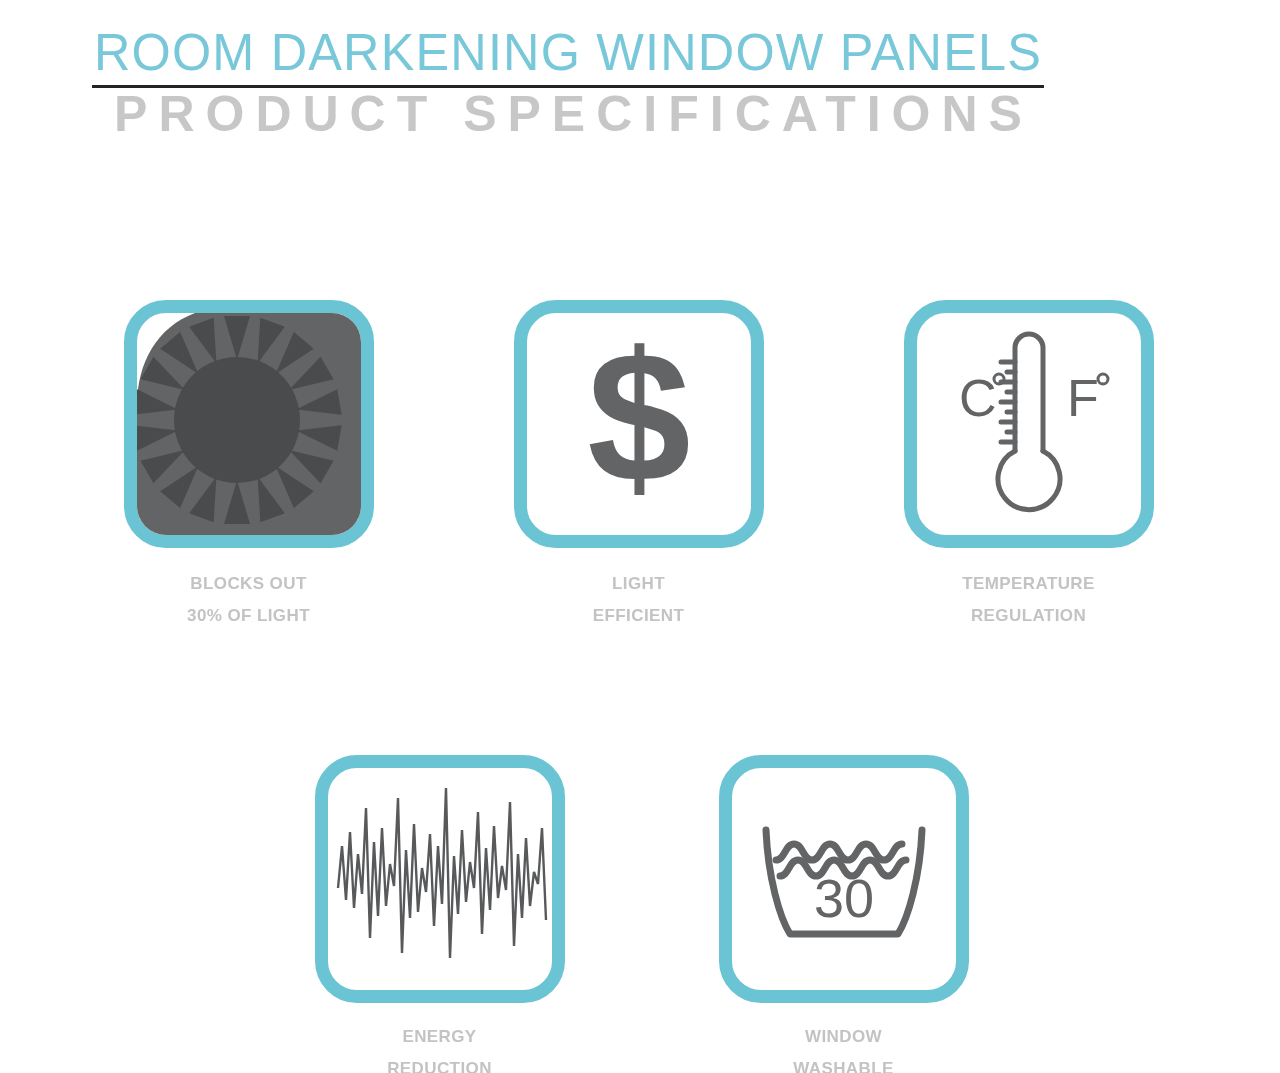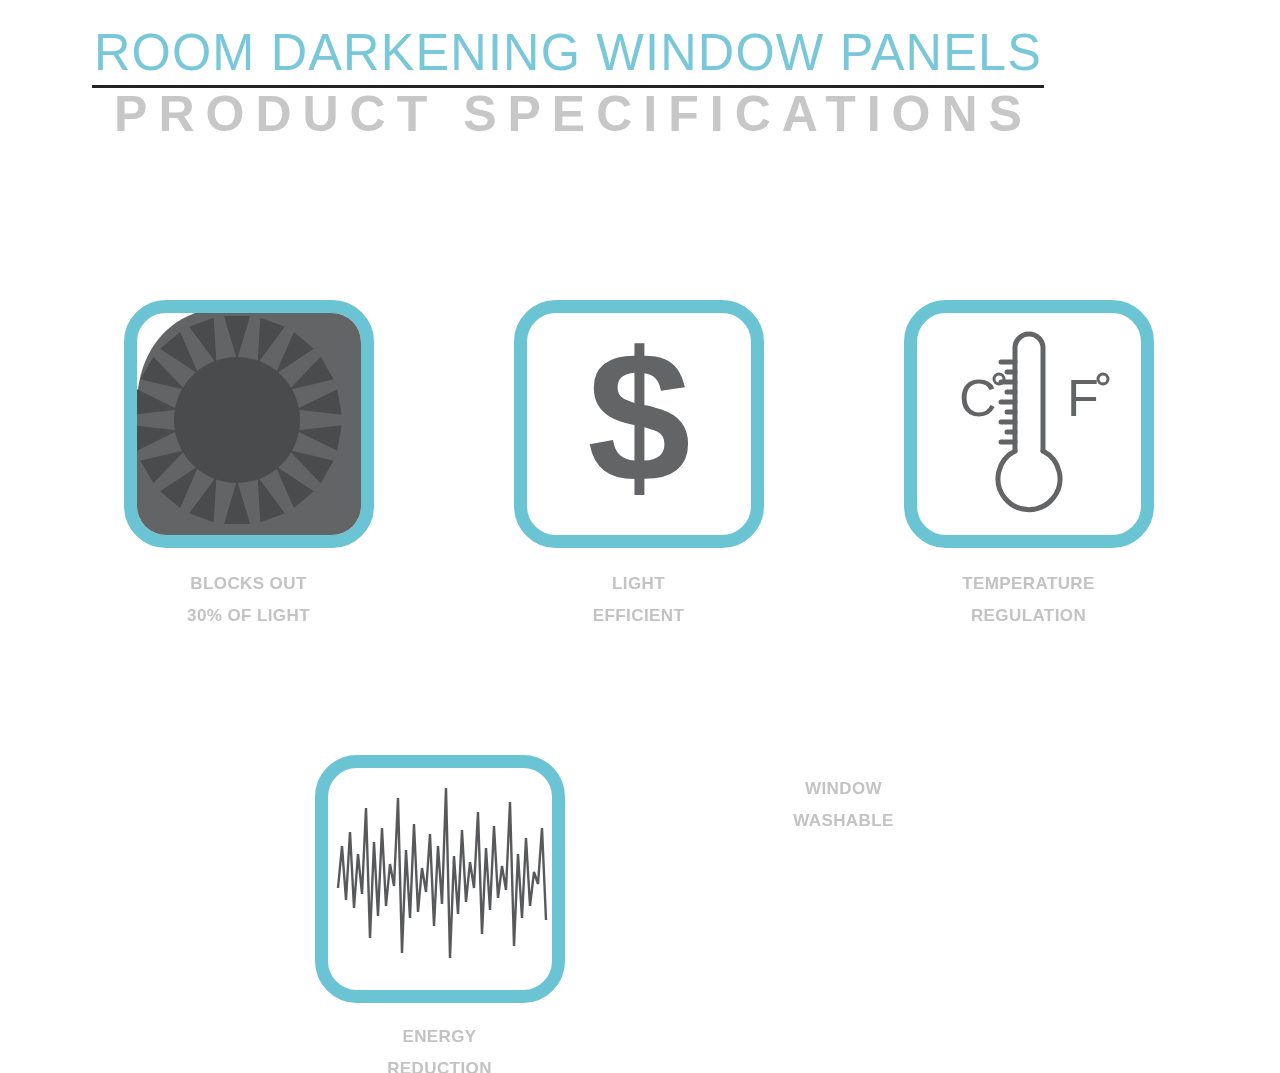--- a/index.html
+++ b/index.html
@@ -213,19 +213,31 @@
           <polyline fill="none" stroke="#58595b" stroke-width="2.4" points="10,120 14,78 18,132 22,64 26,140 30,86 34,126 38,40 42,170 46,74 50,148 54,60 58,138 62,96 66,118 70,30 74,185 78,82 82,150 86,56 90,144 94,100 98,124 102,66 106,158 110,78 114,136 118,20 122,190 126,88 130,146 134,62 138,134 142,94 146,120 150,44 154,166 158,80 162,142 166,58 170,130 174,98 178,122 182,34 186,178 190,86 194,150 198,70 202,138 206,104 210,116 214,60 218,152"></polyline>
         </svg>
       </div>
       <div class="caption">
         <span>ENERGY</span>
         <span class="line2">REDUCTION</span>
       </div>
     </div>
 
     <div class="cell">
+      <div class="tile">
+        <svg class="tile-inner" viewBox="0 0 224 222">
+          <g fill="none" stroke="#636466" stroke-width="7" stroke-linecap="round" stroke-linejoin="round">
+
+            <path d="M34 62 C36 110 48 150 58 166 H166 C176 150 188 110 190 62"></path>
+
+            <path d="M44 92 c9 0 9 -16 18 -16 s9 16 18 16 s9 -16 18 -16 s9 16 18 16 s9 -16 18 -16 s9 16 18 16 s9 -16 18 -16"></path>
+            <path d="M48 108 c9 0 9 -16 18 -16 s9 16 18 16 s9 -16 18 -16 s9 16 18 16 s9 -16 18 -16 s9 16 18 16 s9 -16 18 -16"></path>
+          </g>
+          <text x="112" y="149" text-anchor="middle" font-family="'Liberation Sans', sans-serif" font-size="54" font-weight="400" fill="#636466">30</text>
+        </svg>
+      </div>
       <div class="caption">
         <span>WINDOW</span>
         <span class="line2">WASHABLE</span>
       </div>
     </div>
   </div>
 </div>
 
 </body></html>

